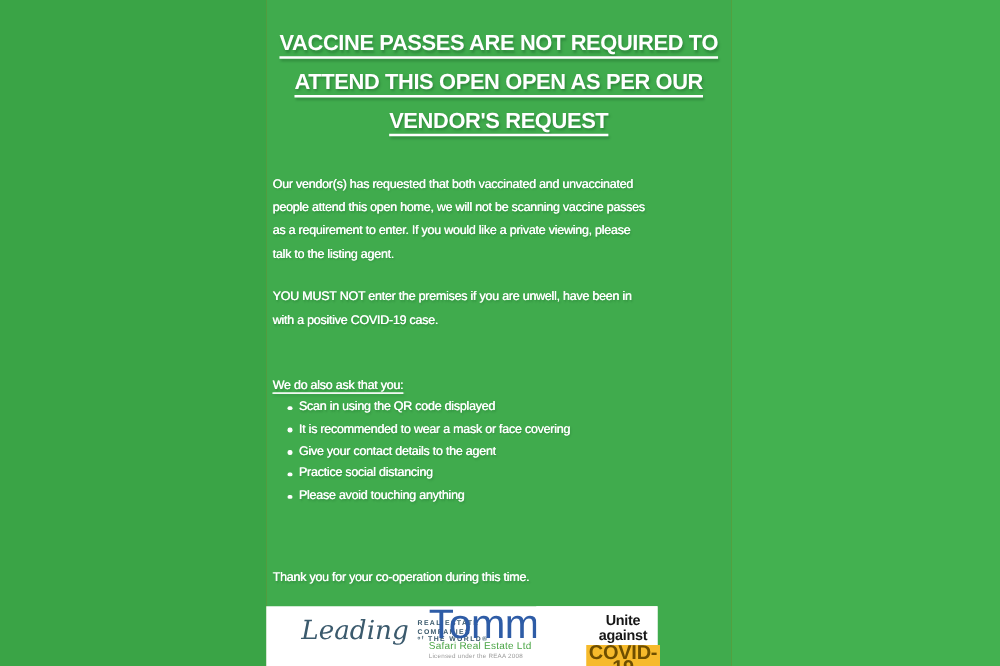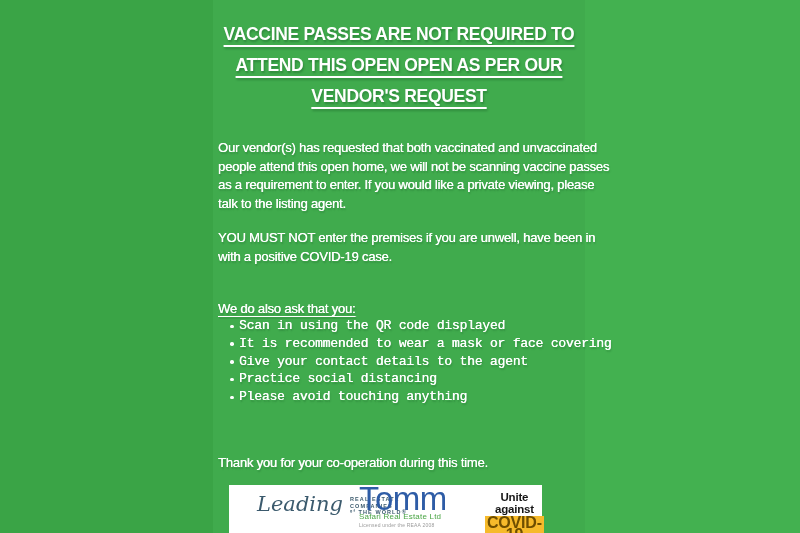--- a/index.html
+++ b/index.html
@@ -12,37 +12,37 @@
   .side-right{position:absolute;left:585px;top:0;width:215px;height:533px;background:#43B150;}
   .panel{position:absolute;left:213px;top:0;width:372px;height:533px;background:#40AB4D;}
 
   .title{position:absolute;top:19px;left:-10px;right:-10px;text-align:center;color:#fff;}
   .title-line{
     font-size:17.5px;font-weight:700;letter-spacing:-0.3px;line-height:31px;white-space:nowrap;
     text-decoration:underline;text-decoration-thickness:2px;text-underline-offset:5px;
     text-shadow:1px 2px 2px rgba(15,75,30,0.35);
   }
 
-  .body-text{color:#fff;font-size:13px;letter-spacing:-0.2px;line-height:18.6px;
+  .body-text{color:#fff;font-size:10px;letter-spacing:-0.2px;line-height:18.6px;
     text-shadow:0.35px 0 0 rgba(255,255,255,0.9), 1px 1.5px 1.5px rgba(15,75,30,0.25);}
   .para{position:absolute;left:5px;right:0;}
   .para div{white-space:nowrap;}
   .p1{top:139px;}
   .p2{top:229px;}
 
   .ask-heading{position:absolute;left:5px;top:300px;
     text-decoration:underline;text-decoration-thickness:1px;text-underline-offset:3px;}
 
-  .bullets{position:absolute;left:5px;top:317px;margin:0;padding:0;list-style:none;font-family:Liberation Mono, monospace;}
+  .bullets{position:absolute;left:5px;top:317px;margin:0;padding:0;list-style:none;}
   .bullets li{position:relative;padding-left:21px;line-height:17.8px;white-space:nowrap;}
   .bullets li .dot{position:absolute;left:12px;top:7.5px;width:3.5px;height:3.5px;border-radius:50%;background:#fff;}
 
   .thanks{position:absolute;left:5px;top:454px;}
 
-  .logo-bar{position:absolute;left:16px;top:485px;width:313px;height:48px;background:#ffffff;}
+  .logo-bar{position:absolute;left:0;top:485px;width:313px;height:48px;background:#ffffff;}
 
   
   .leading-logo{position:absolute;left:28px;top:9px;display:flex;align-items:center;gap:7px;color:#3B5A6D;}
   .leading-script{font-family:"DejaVu Serif",serif;font-style:italic;font-size:21px;line-height:21px;}
   .leading-stack{display:flex;flex-direction:column;margin-top:2px;}
   .leading-stack span{font-size:5.5px;letter-spacing:1.1px;line-height:6.5px;font-weight:700;white-space:nowrap;}
 
   
   .tommys-logo{position:absolute;left:130px;top:2px;}
   .tommys-word{font-size:33px;font-weight:400;line-height:24px;letter-spacing:-0.5px;}

